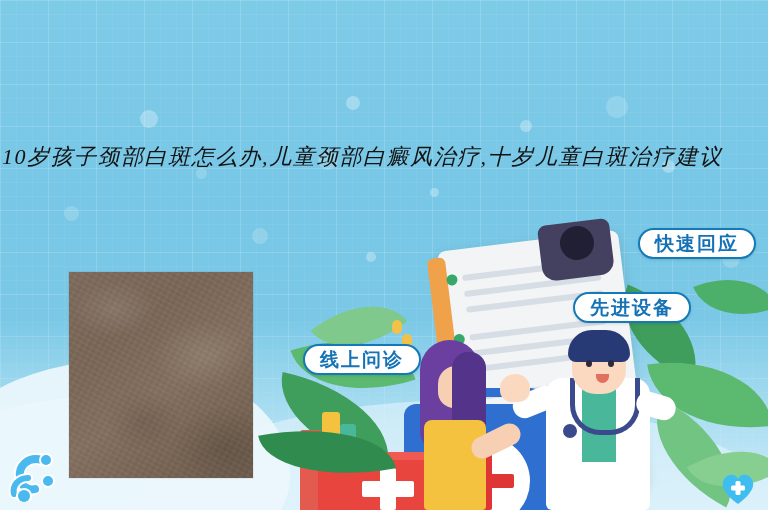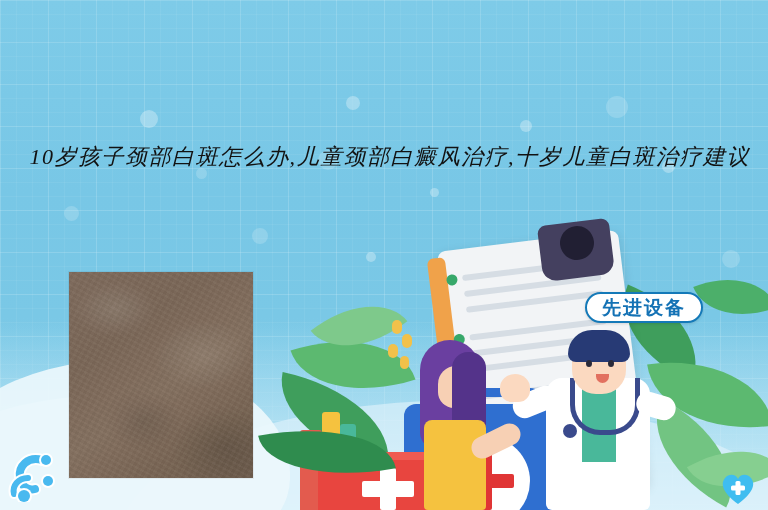--- a/index.html
+++ b/index.html
@@ -104,21 +104,20 @@
     left: 2px;
     top: 140px;
     width: 748px;
     font-family: "Liberation Serif", "DejaVu Serif", serif;
     font-size: 22px;
     font-style: italic;
     font-weight: 400;
     color: #121212;
     line-height: 1.55;
     letter-spacing: 1.5px;
-    text-align: right;
   }
 
   
   .skin-photo {
     position: absolute;
     left: 69px;
     top: 272px;
     width: 184px;
     height: 206px;
     background:
@@ -489,21 +488,23 @@
     <div class="leaf" style="left:262px;top:424px;width:130px;height:56px;background:#2f8c4e;transform:rotate(-10deg);"></div>
     <div class="leaf" style="left:694px;top:444px;width:80px;height:50px;background:#86cf90;transform:rotate(-30deg);"></div>
   </div>
 
   <div class="subtitle">10岁孩子颈部白斑怎么办,儿童颈部白癜风治疗,十岁儿童白斑治疗建议</div>
 
   <div class="skin-photo">
     <div class="skin-noise"></div>
   </div>
 
-  <div class="badge" style="left:585px;top:292px;">先进设备</div>
+  <div class="badge" style="left:303px;top:344px;">线上问诊</div>
+  <div class="badge" style="left:638px;top:228px;">快速回应</div>
+  <div class="badge" style="left:573px;top:292px;">先进设备</div>
 
   <div class="logo-mark">
     <svg viewBox="0 0 52 54" width="52" height="54" aria-hidden="true">
       <path d="M34 12 C20 8 10 18 12 30 C13 38 20 43 27 41" fill="none" stroke="#ffffff" stroke-width="12" stroke-linecap="round"></path>
       <path d="M34 12 C20 8 10 18 12 30 C13 38 20 43 27 41" fill="none" stroke="#49b9ef" stroke-width="8" stroke-linecap="round"></path>
       <path d="M20 30 C10 30 4 38 6 46" fill="none" stroke="#ffffff" stroke-width="10" stroke-linecap="round"></path>
       <path d="M20 30 C10 30 4 38 6 46" fill="none" stroke="#49b9ef" stroke-width="6" stroke-linecap="round"></path>
       <circle cx="38" cy="12" r="7" fill="#ffffff"></circle>
       <circle cx="38" cy="12" r="5" fill="#49b9ef"></circle>
       <circle cx="40" cy="33" r="7" fill="#ffffff"></circle>

